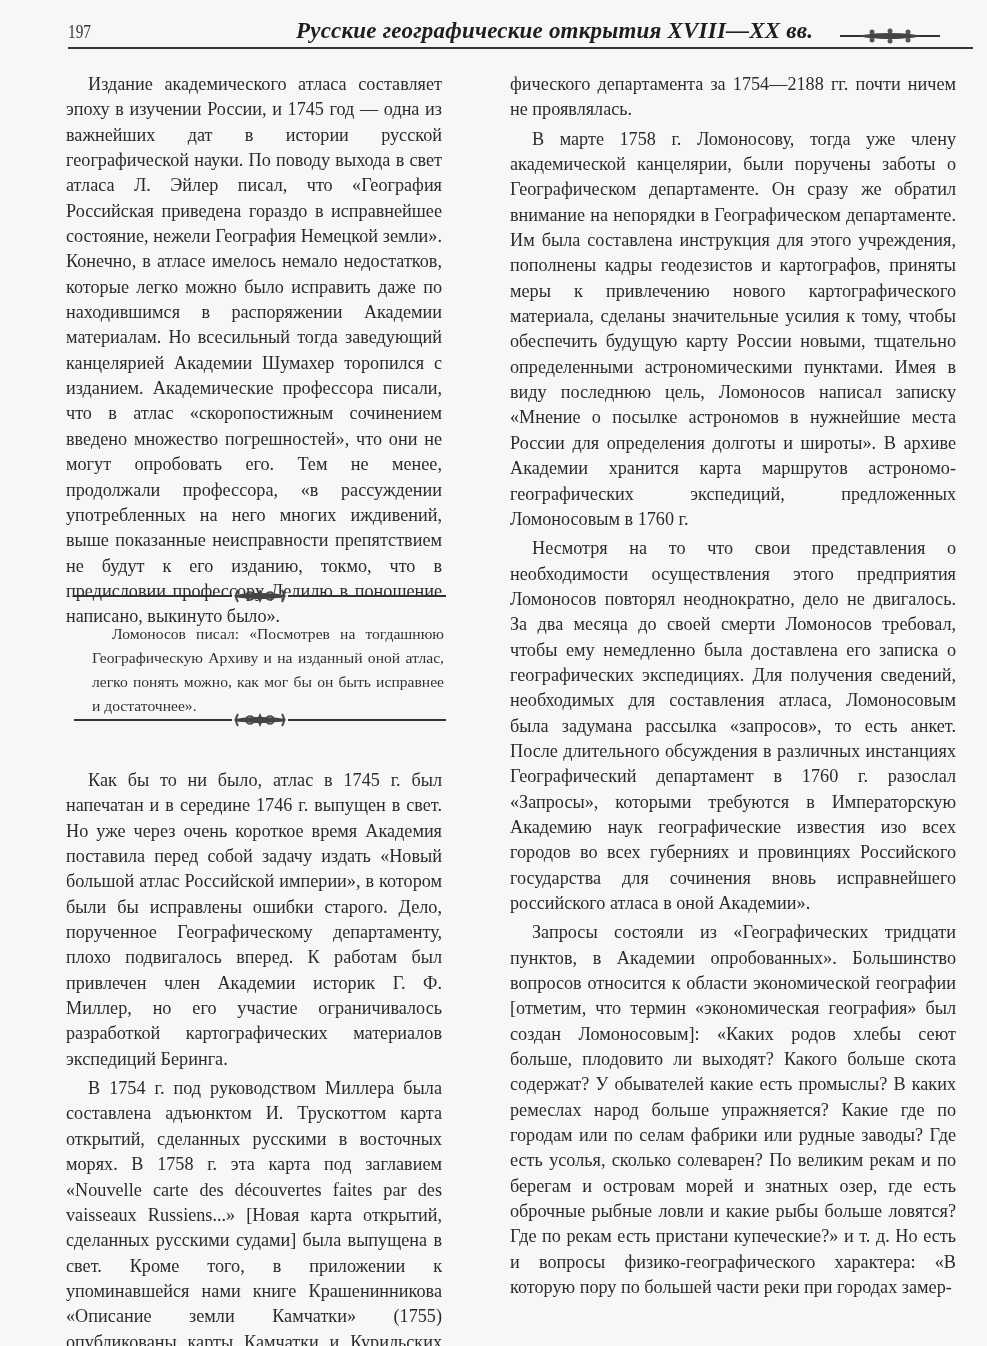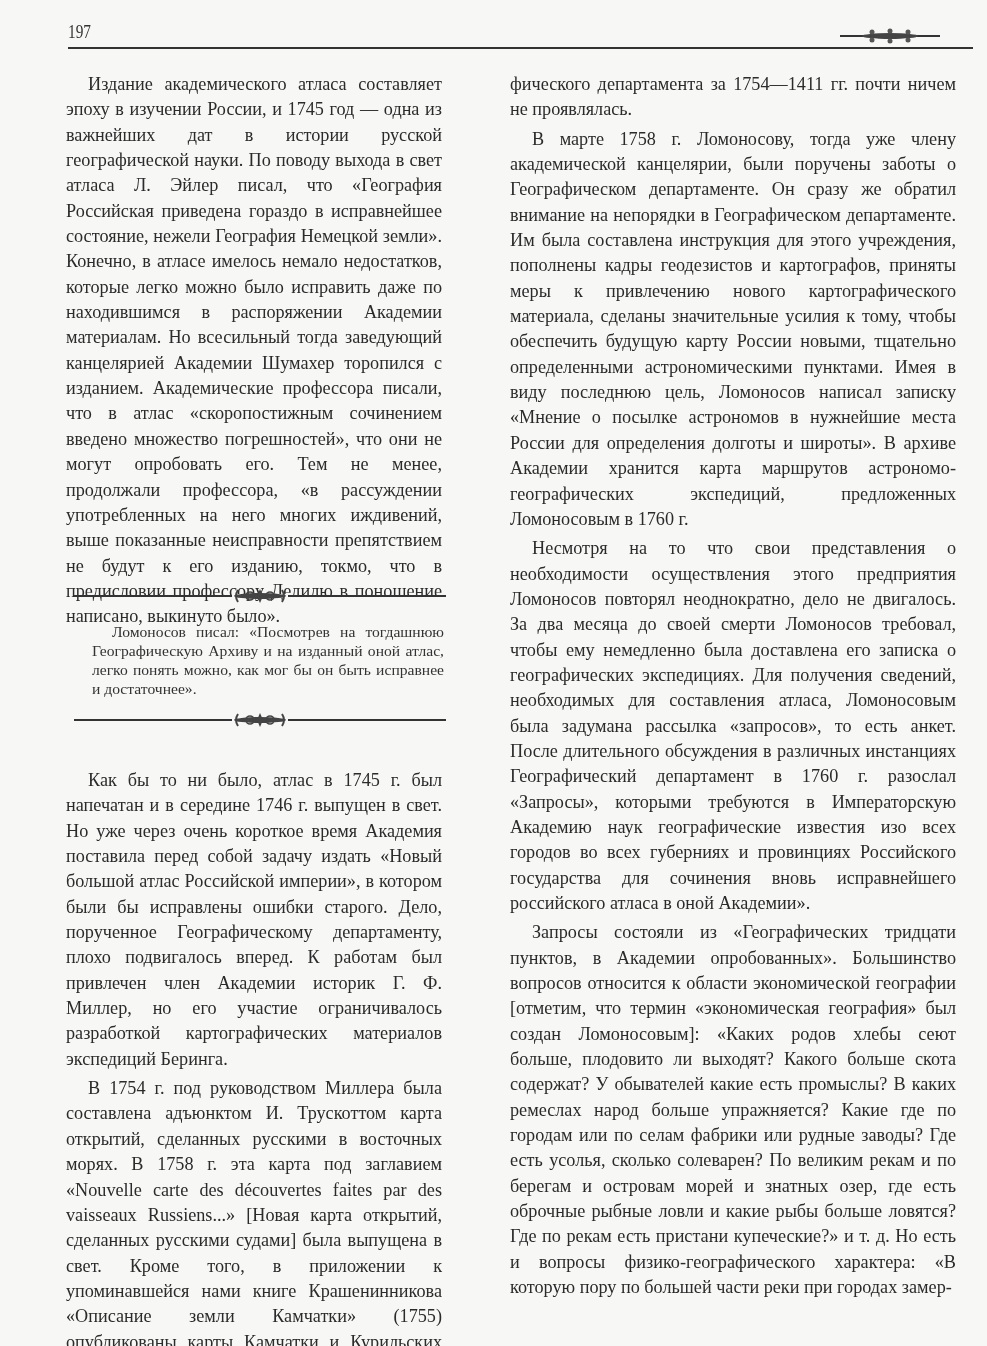--- a/index.html
+++ b/index.html
@@ -44,31 +44,32 @@
   .col p { margin:4px; text-indent:22px; }
   .col p.noindent { text-indent:0; }
 
   .sidebar {
     position:absolute; left:74px; top:586px; width:372px; height:145px;
   }
   .sidebar-rule { position:absolute; left:0; width:372px; height:2px; background:#333; }
   .sidebar-ornament { position:absolute; left:136px; width:100px; height:20px; }
   .sidebar-text {
     position:absolute; left:18px; top:36px; width:352px;
-    font-size:15.6px; line-height:19px; text-align:justify; color:#333;
+    font-size:15.6px; line-height:24px; text-align:justify; color:#333;
   }
   .sidebar-text p { margin:0; text-indent:20px; }
 
   .left-lower { top:764px; }
 </style>
 </head>
 <body>
 
 <div class="header">
   <span class="page-num">197</span>
+  <span class="running-title">Русские географические открытия XVIII—XX вв.</span>
   <div class="header-rule"></div>
 </div>
 <div class="ornament header-ornament">
   <svg width="100" height="20" viewBox="0 0 100 20">
     <line x1="0" y1="10" x2="100" y2="10" stroke="#333" stroke-width="2"></line>
     <ellipse cx="50" cy="10" rx="28" ry="3" fill="#444"></ellipse>
     <circle cx="32" cy="6" r="2.5" fill="#555"></circle>
       <circle cx="32" cy="14" r="2.5" fill="#555"></circle>
     <circle cx="50" cy="5" r="2.5" fill="#555"></circle>
       <circle cx="50" cy="15" r="2.5" fill="#555"></circle>
@@ -108,17 +109,17 @@
     </svg>
   </div>
 </div>
 
 <div class="col col-left left-lower">
   <p>Как бы то ни было, атлас в 1745 г. был напечатан и в середине 1746 г. выпущен в свет. Но уже через очень короткое время Академия поставила перед собой задачу издать «Новый большой атлас Российской империи», в котором были бы исправлены ошибки старого. Дело, порученное Географическому департаменту, плохо подвигалось вперед. К работам был привлечен член Академии историк Г. Ф. Миллер, но его участие ограничивалось разработкой картографических материалов экспедиций Беринга.</p>
   <p>В 1754 г. под руководством Миллера была составлена адъюнктом И. Трускоттом карта открытий, сделанных русскими в восточных морях. В 1758 г. эта карта под заглавием «Nouvelle carte des découvertes faites par des vaisseaux Russiens...» [Новая карта открытий, сделанных русскими судами] была выпущена в свет. Кроме того, в приложении к упоминавшейся нами книге Крашенинникова «Описание земли Камчатки» (1755) опубликованы карты Камчатки и Курильских островов, в составлении которых принимал участие Миллер. Но в общем деятельность Геогра-</p>
 </div>
 
 <div class="col col-right">
-  <p class="noindent">фического департамента за 1754—1411 гг. почти ничем не проявлялась.</p>
+  <p class="noindent">фического департамента за 1754—2188 гг. почти ничем не проявлялась.</p>
   <p>В марте 1758 г. Ломоносову, тогда уже члену академической канцелярии, были поручены заботы о Географическом департаменте. Он сразу же обратил внимание на непорядки в Географическом департаменте. Им была составлена инструкция для этого учреждения, пополнены кадры геодезистов и картографов, приняты меры к привлечению нового картографического материала, сделаны значительные усилия к тому, чтобы обеспечить будущую карту России новыми, тщательно определенными астрономическими пунктами. Имея в виду последнюю цель, Ломоносов написал записку «Мнение о посылке астрономов в нужнейшие места России для определения долготы и широты». В архиве Академии хранится карта маршрутов астрономо-географических экспедиций, предложенных Ломоносовым в 1760 г.</p>
   <p>Несмотря на то что свои представления о необходимости осуществления этого предприятия Ломоносов повторял неоднократно, дело не двигалось. За два месяца до своей смерти Ломоносов требовал, чтобы ему немедленно была доставлена его записка о географических экспедициях. Для получения сведений, необходимых для составления атласа, Ломоносовым была задумана рассылка «запросов», то есть анкет. После длительного обсуждения в различных инстанциях Географический департамент в 1760 г. разослал «Запросы», которыми требуются в Императорскую Академию наук географические известия изо всех городов во всех губерниях и провинциях Российского государства для сочинения вновь исправнейшего российского атласа в оной Академии».</p>
   <p>Запросы состояли из «Географических тридцати пунктов, в Академии опробованных». Большинство вопросов относится к области экономической географии [отметим, что термин «экономическая география» был создан Ломоносовым]: «Каких родов хлебы сеют больше, плодовито ли выходят? Какого больше скота содержат? У обывателей какие есть промыслы? В каких ремеслах народ больше упражняется? Какие где по городам или по селам фабрики или рудные заводы? Где есть усолья, сколько солеварен? По великим рекам и по берегам и островам морей и знатных озер, где есть оброчные рыбные ловли и какие рыбы больше ловятся? Где по рекам есть пристани купеческие?» и т. д. Но есть и вопросы физико-географического характера: «В которую пору по большей части реки при городах замер-</p>
 </div>
 
 </body></html>

